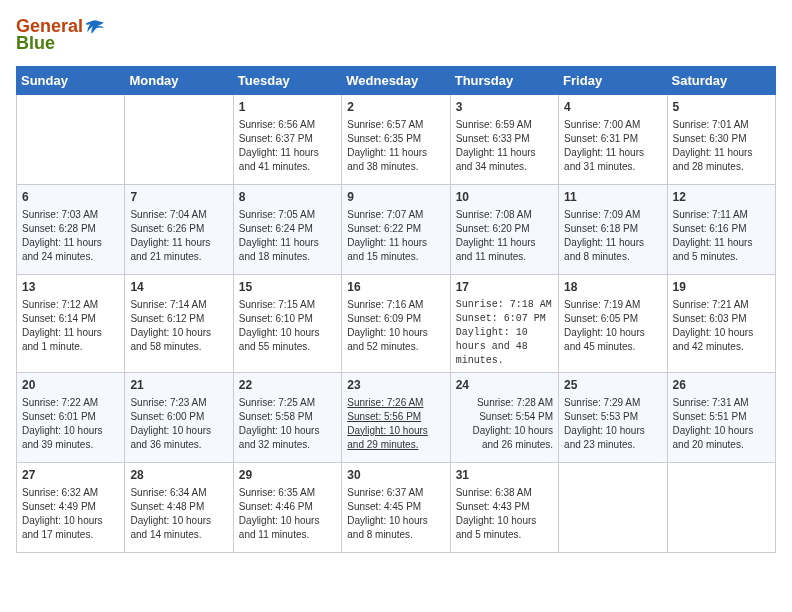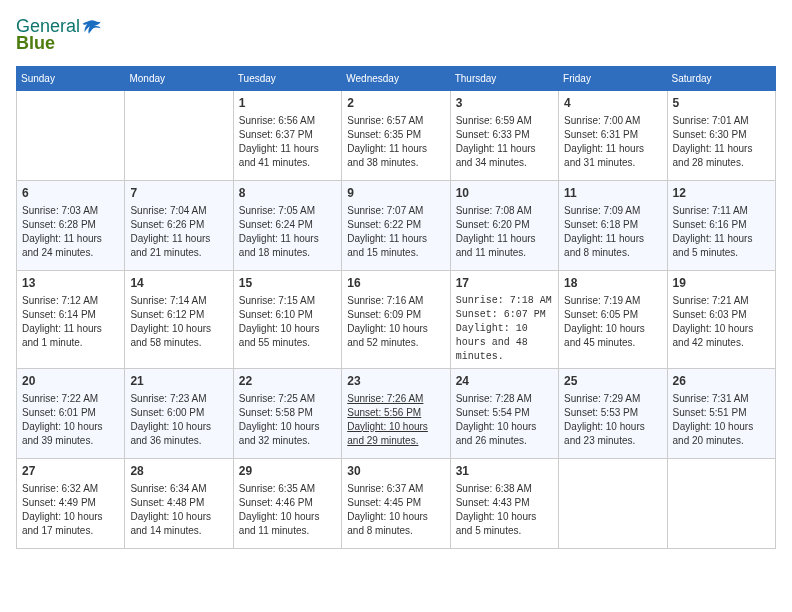--- a/index.html
+++ b/index.html
@@ -16,22 +16,22 @@
       align-items: flex-start;
       margin-bottom: 12px;
     }
     .logo {
       display: flex;
       align-items: center;
       gap: 2px;
     }
     .logo-text-general {
       font-size: 18px;
-      font-weight: normal;
-      color: #0f766e;
+      font-weight: bold;
+      color: #c2410c;
     }
     .logo-text-blue {
       font-size: 18px;
       font-weight: bold;
       color: #4d7c0f;
     }
     .logo-icon {
       width: 20px;
       height: 20px;
       margin-left: 2px;
@@ -51,22 +51,22 @@
     .calendar {
       width: 100%;
       border-collapse: collapse;
       font-size: 11px;
     }
     .calendar th {
       background-color: #2f6dbf;
       color: #fff;
       padding: 6px 4px;
       text-align: left;
-      font-size: 10px;
-      font-weight: normal;
+      font-size: 13px;
+      font-weight: bold;
       border: 1px solid #2f6dbf;
     }
     .calendar td {
       vertical-align: top;
       border: 1px solid #ccc;
       padding: 4px 5px;
       min-height: 80px;
       height: 90px;
       width: 14.28%;
       color: #333;
@@ -264,21 +264,21 @@
 Daylight: 10 hours and 32 minutes.</div>
         </td>
         <td>
           <span class="day-num">23</span>
           <div class="day-info" style="white-space: pre-line; text-decoration: underline;">Sunrise: 7:26 AM
 Sunset: 5:56 PM
 Daylight: 10 hours and 29 minutes.</div>
         </td>
         <td>
           <span class="day-num">24</span>
-          <div class="day-info" style="white-space: pre-line;">Sunrise: 7:28 AM
+          <div class="day-info" style="white-space: pre-line; text-align: right;">Sunrise: 7:28 AM
 Sunset: 5:54 PM
 Daylight: 10 hours and 26 minutes.</div>
         </td>
         <td>
           <span class="day-num">25</span>
           <div class="day-info" style="white-space: pre-line;">Sunrise: 7:29 AM
 Sunset: 5:53 PM
 Daylight: 10 hours and 23 minutes.</div>
         </td>
         <td>

